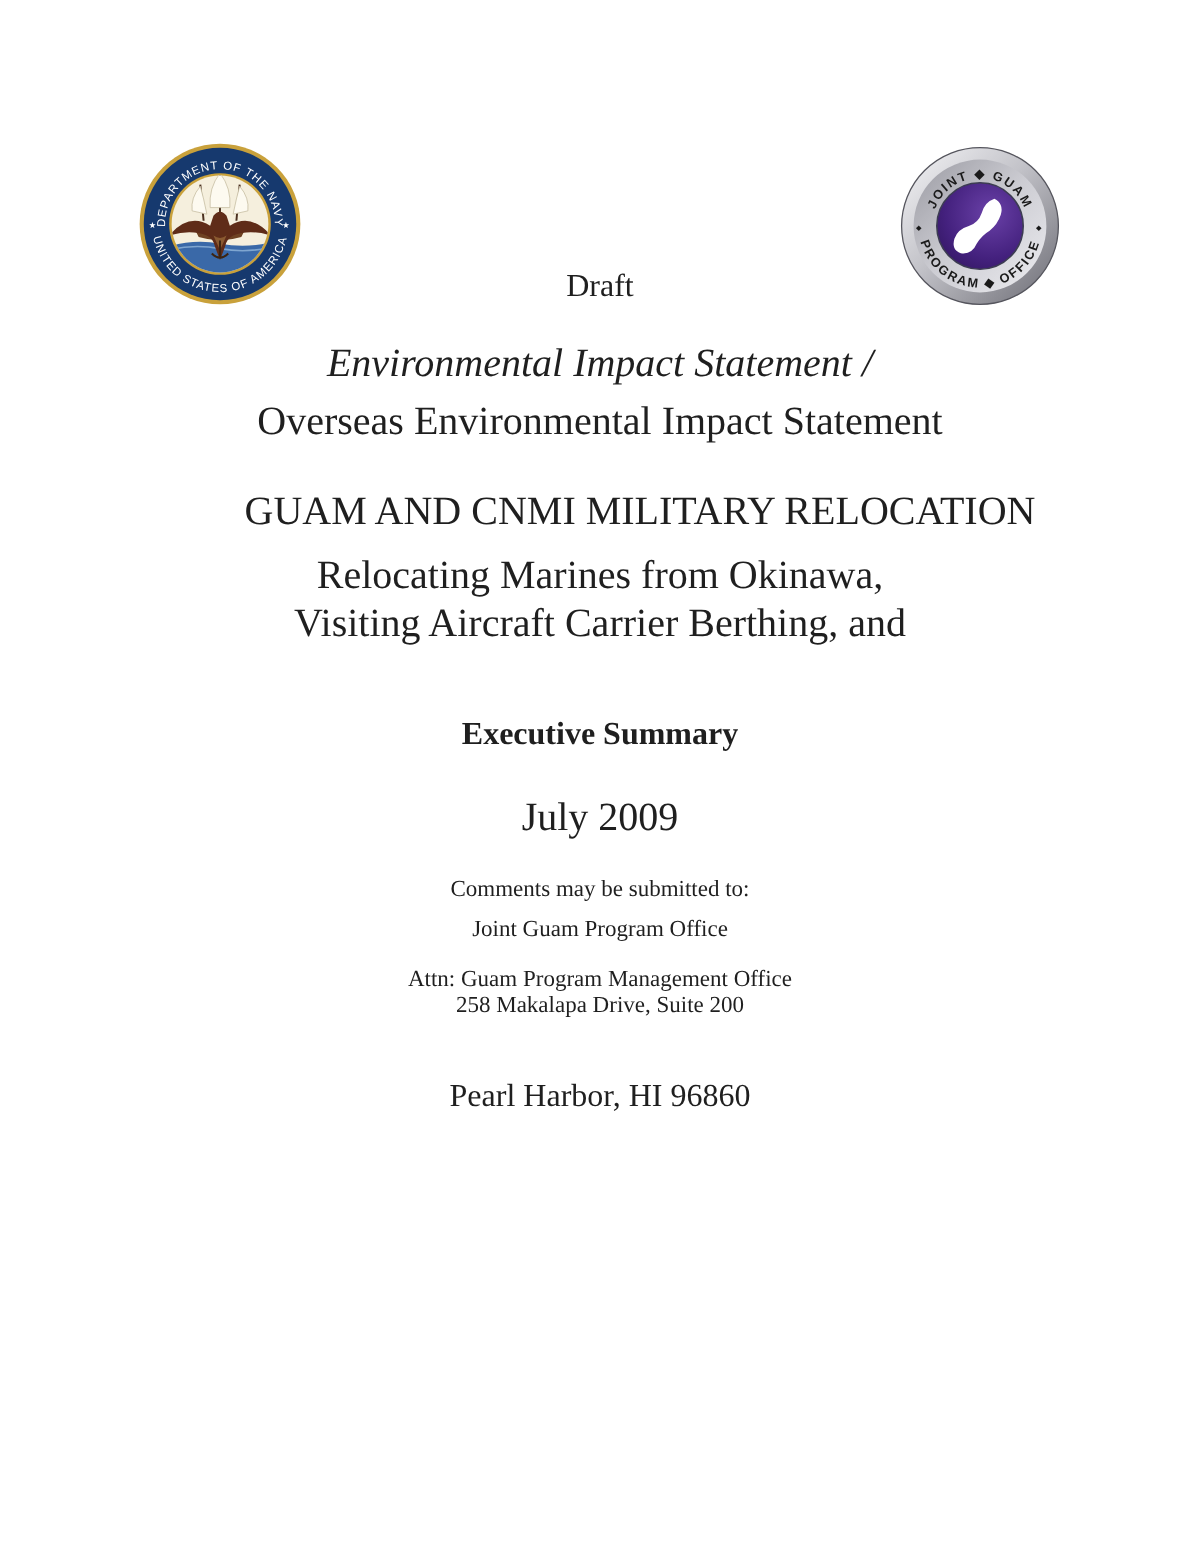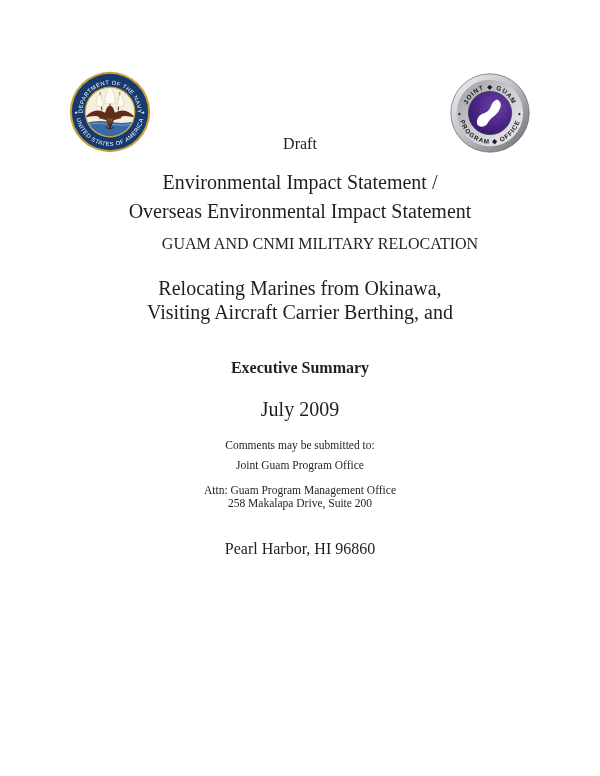--- a/index.html
+++ b/index.html
@@ -17,23 +17,23 @@
   }
   .seal { position: absolute; }
   .seal-navy { left: 69px; top: 71px; width: 82px; height: 82px; }
   .seal-jgpo { left: 450px; top: 72px; width: 80px; height: 82px; }
   .line {
     position: absolute; left: 0; width: 600px;
     text-align: center; line-height: 1.2;
     white-space: nowrap;
   }
   .draft        { top: 134px; font-size: 16px; }
-  .title-1      { top: 170px; font-size: 20px; }
+  .title-1      { top: 170px; font-size: 20px; font-style: italic; }
   .title-2      { top: 199px; font-size: 20px; }
-  .main-title   { top: 234px; font-size: 16px; padding-left: 40px; }
+  .main-title   { top: 244px; font-size: 20px; padding-left: 40px; }
   .subtitle-1   { top: 276px; font-size: 20px; }
   .subtitle-2   { top: 300px; font-size: 20px; }
   .subtitle-3   { top: 322px; font-size: 20px; }
   .exec         { top: 358px; font-size: 16px; font-weight: bold; }
   .date         { top: 397px; font-size: 20px; }
   .comments     { top: 439px; font-size: 11.5px; }
   .addr-1       { top: 459px; font-size: 11.5px; }
   .addr-2       { top: 471.5px; font-size: 11.5px; }
   .addr-3       { top: 484px; font-size: 11.5px; }
   .addr-4       { top: 496.5px; font-size: 11.5px; }

